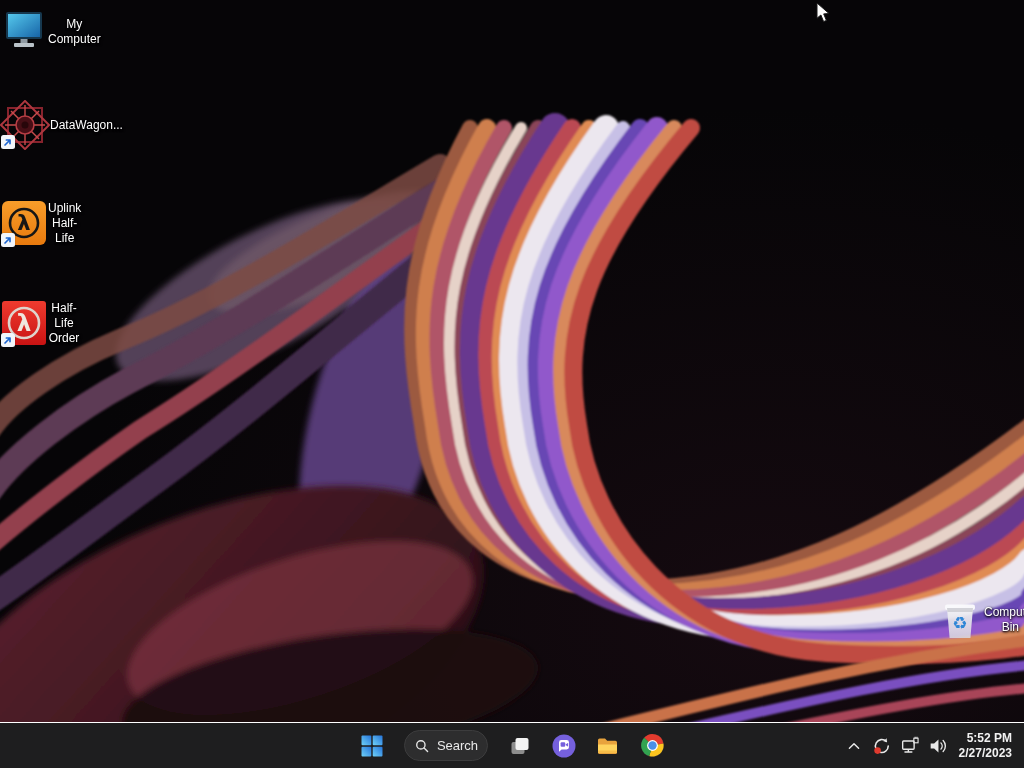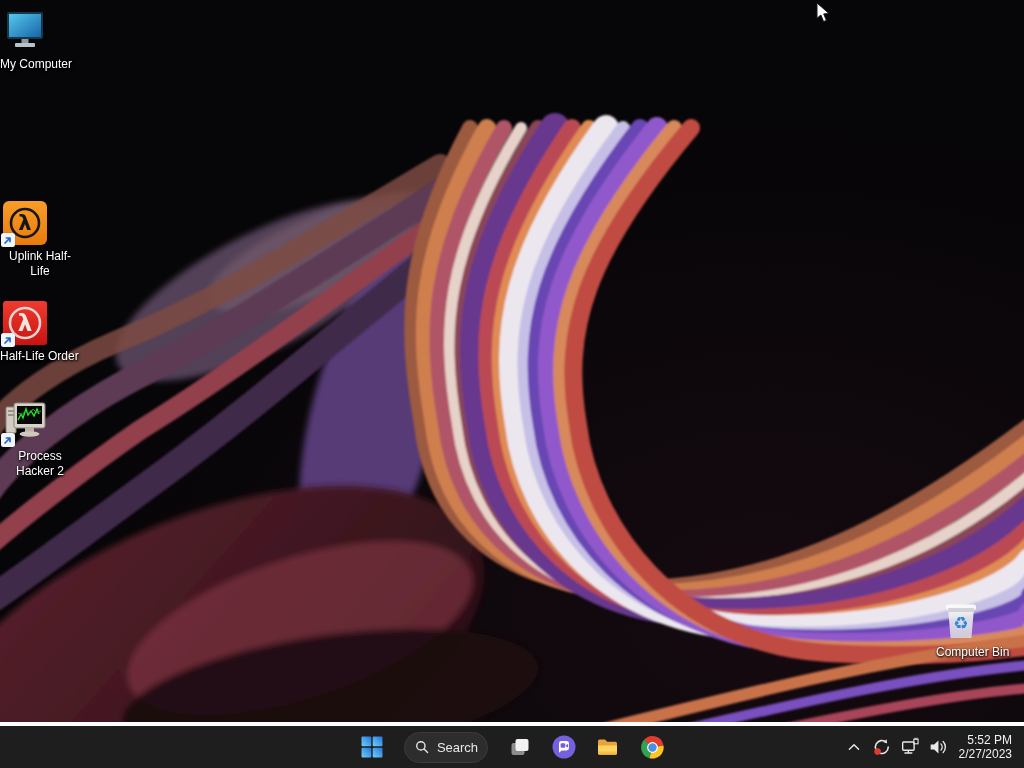--- a/index.html
+++ b/index.html
@@ -4,39 +4,39 @@
 <style>
   * { box-sizing: border-box; margin: 0; padding: 0; }
   html,body { width:1024px; height:768px; background:#000; }
   body { font-family:"Liberation Sans","DejaVu Sans",sans-serif; }
   .screen { position:relative; width:1024px; height:768px; overflow:hidden; background:#060507; }
 
   
   .desktop { position:absolute; inset:0 0 46px 0; overflow:hidden; }
   .wallpaper { position:absolute; inset:0; width:100%; height:100%; }
 
-  .desk-icon { position:absolute; width:80px; display:flex; flex-direction:column; align-items:flex-start; cursor:default; }
+  .desk-icon { position:absolute; width:80px; display:flex; align-items:center; cursor:default; }
   .desk-icon .art { position:relative; width:50px; height:50px; display:flex; align-items:center; justify-content:center; }
   .desk-icon .label { margin-top:1px; max-width:80px; text-align:center; font-size:12px; line-height:15px;
       color:#fff; text-shadow:0 1px 2px #000, 1px 1px 3px rgba(0,0,0,.9); word-break:normal; }
   .shortcut-badge { position:absolute; left:1px; bottom:1px; width:14px; height:14px; background:#f2f6fa;
       border-radius:2.5px; display:flex; align-items:center; justify-content:center; box-shadow:0 0 1px rgba(0,0,0,.6); }
 
   
   .taskbar { position:absolute; left:0; right:0; bottom:0; height:46px; background:#1e1e1f;
-      border-top:4px solid #ffffff; display:flex; align-items:center; }
+      border-top:1px solid #ffffff; display:flex; align-items:center; }
   .tb-center { position:absolute; left:50%; top:0; bottom:0; transform:translateX(-50%);
       display:flex; align-items:center; gap:4px; }
   .tb-btn { width:40px; height:40px; border-radius:5px; display:flex; align-items:center; justify-content:center; }
   .search-pill { height:31px; width:84px; margin:0 8px; border-radius:16px; background:#2d2d2e;
       border:1px solid #3c3c3d; display:flex; align-items:center; justify-content:center; gap:7px; color:#e9e9e9; }
   .search-pill .search-label { font-size:13px; }
   .tb-tray { position:absolute; right:0; top:0; bottom:0; display:flex; align-items:center; padding-right:12px; gap:2px; }
   .tray-btn { width:26px; height:34px; display:flex; align-items:center; justify-content:center; border-radius:4px; }
-  .clock { margin-left:6px; text-align:right; color:#f2f2f2; font-size:12px; line-height:14.5px; }
+  .clock { margin-left:6px; text-align:right; color:#f2f2f2; font-size:12px; line-height:14.5px;font-weight:bold; }
 
   .cursor { position:absolute; left:816px; top:2px; width:15px; height:21px; z-index:50; }
 </style>
 </head>
 <body>
 
 <div class="screen">
 
   <div class="desktop">
 
@@ -113,86 +113,90 @@
             </defs>
           <rect x="6" y="5" width="36" height="27" rx="2" fill="#16384e"></rect>
           <rect x="8" y="7" width="32" height="23" fill="url(#scr)"></rect>
           <rect x="20.5" y="32" width="7" height="4" fill="#8f9aa2"></rect>
           <rect x="14" y="36" width="20" height="4" rx="1" fill="#b9c2c8"></rect>
         </svg>
       </div>
       <div class="label">My Computer</div>
     </div>
 
-
-    <div class="desk-icon" style="left:0;top:198px">
-      <div class="art">
-        <svg width="48" height="48" viewBox="0 0 48 48">
-          <defs>
-              <linearGradient id="ohl" x1="0" y1="0" x2="0" y2="1">
-            <stop offset="0%" stop-color="#f89d2a"></stop>
-                <stop offset="100%" stop-color="#e87a0e"></stop>
-              </linearGradient>
-            </defs>
-          <rect x="2" y="2" width="44" height="44" rx="6" fill="url(#ohl)"></rect>
-          <circle cx="24" cy="24" r="14" fill="none" stroke="#161616" stroke-width="2.6"></circle>
-          <text x="24" y="31" text-anchor="middle" font-size="21" font-family="DejaVu Sans, sans-serif" fill="#161616" font-weight="bold">λ</text>
+    <div class="desk-icon" style="left:0;top:100px">
+      <div class="art">
+        <svg width="50" height="50" viewBox="0 0 50 50">
+          <g transform="translate(25,25)" opacity=".95">
+            <rect x="-17" y="-17" width="34" height="34" fill="none" stroke="#8e2530" stroke-width="2"></rect>
+            <rect x="-17" y="-17" width="34" height="34" fill="none" stroke="#b83a42" stroke-width="2" transform="rotate(45)"></rect>
+            <g stroke="#d25050" stroke-width="1.4">
+              <line x1="0" y1="-20" x2="0" y2="20"></line>
+                <line x1="-20" y1="0" x2="20" y2="0"></line>
+              <line x1="-14" y1="-14" x2="14" y2="14"></line>
+                <line x1="-14" y1="14" x2="14" y2="-14"></line>
+            </g>
+            <circle r="9" fill="#4a0f16"></circle>
+            <circle r="9" fill="none" stroke="#c04048" stroke-width="1.6"></circle>
+            <circle r="3.5" fill="#2a070b"></circle>
+          </g>
         </svg>
         <span class="shortcut-badge">
           <svg width="10" height="10" viewBox="0 0 10 10">
               <path d="M2,8 L7,3 M7,3 L3.4,3 M7,3 L7,6.6" stroke="#1e66d0" stroke-width="1.7" fill="none" stroke-linecap="round"></path>
             </svg>
         </span>
       </div>
-      <div class="label">Uplink Half-Life</div>
-    </div>
-
-    <div class="desk-icon" style="left:0;top:298px">
+      <div class="label">DataWagon...</div>
+    </div>
+
+    <div class="desk-icon" style="left:0;top:198px">
       <div class="art">
         <svg width="48" height="48" viewBox="0 0 48 48">
           <defs>
-              <linearGradient id="hlu" x1="0" y1="0" x2="0" y2="1">
-            <stop offset="0%" stop-color="#ef3b2f"></stop>
-                <stop offset="100%" stop-color="#c91313"></stop>
-              </linearGradient>
-            </defs>
-          <rect x="2" y="2" width="44" height="44" rx="3" fill="url(#hlu)"></rect>
-          <circle cx="24" cy="24" r="15" fill="none" stroke="#ded4cc" stroke-width="2.6"></circle>
-          <text x="24" y="32" text-anchor="middle" font-size="23" font-family="DejaVu Sans, sans-serif" fill="#efe6dd" font-weight="bold">λ</text>
+              <linearGradient id="ohl" x1="0" y1="0" x2="0" y2="1">
+            <stop offset="0%" stop-color="#f89d2a"></stop>
+                <stop offset="100%" stop-color="#e87a0e"></stop>
+              </linearGradient>
+            </defs>
+          <rect x="2" y="2" width="44" height="44" rx="6" fill="url(#ohl)"></rect>
+          <circle cx="24" cy="24" r="14" fill="none" stroke="#161616" stroke-width="2.6"></circle>
+          <text x="24" y="31" text-anchor="middle" font-size="21" font-family="DejaVu Sans, sans-serif" fill="#161616" font-weight="bold">λ</text>
         </svg>
         <span class="shortcut-badge">
           <svg width="10" height="10" viewBox="0 0 10 10">
               <path d="M2,8 L7,3 M7,3 L3.4,3 M7,3 L7,6.6" stroke="#1e66d0" stroke-width="1.7" fill="none" stroke-linecap="round"></path>
             </svg>
         </span>
       </div>
-      <div class="label">Half-Life Order</div>
-    </div>
-
-    <div class="desk-icon" style="left:0;top:398px">
+      <div class="label">Uplink Half-Life</div>
+    </div>
+
+    <div class="desk-icon" style="left:0;top:298px">
       <div class="art">
         <svg width="48" height="48" viewBox="0 0 48 48">
-          <rect x="5" y="8" width="10" height="26" rx="1" fill="#d3ccc2" stroke="#8a8378" stroke-width="1"></rect>
-          <rect x="7" y="11" width="6" height="2" fill="#9a9488"></rect>
-            <rect x="7" y="15" width="6" height="2" fill="#9a9488"></rect>
-          <rect x="13" y="4" width="31" height="25" rx="2" fill="#d8d2c8" stroke="#8a8378" stroke-width="1"></rect>
-          <rect x="16" y="7" width="25" height="18" fill="#070807"></rect>
-          <path d="M17,21 l3,-6 2,4 3,-9 2,6 3,-4 3,5 3,-7 2,5" fill="none" stroke="#2ee32e" stroke-width="1.4"></path>
-          <path d="M17,14 l4,2 3,-4 4,3 4,-5 4,4 4,-2" fill="none" stroke="#1da81d" stroke-width="1"></path>
-          <rect x="24" y="29" width="9" height="4" fill="#b8b1a6"></rect>
-          <ellipse cx="28.5" cy="35" rx="10" ry="2.8" fill="#cfc8bd"></ellipse>
+          <defs>
+              <linearGradient id="hlu" x1="0" y1="0" x2="0" y2="1">
+            <stop offset="0%" stop-color="#ef3b2f"></stop>
+                <stop offset="100%" stop-color="#c91313"></stop>
+              </linearGradient>
+            </defs>
+          <rect x="2" y="2" width="44" height="44" rx="3" fill="url(#hlu)"></rect>
+          <circle cx="24" cy="24" r="15" fill="none" stroke="#ded4cc" stroke-width="2.6"></circle>
+          <text x="24" y="32" text-anchor="middle" font-size="23" font-family="DejaVu Sans, sans-serif" fill="#efe6dd" font-weight="bold">λ</text>
         </svg>
         <span class="shortcut-badge">
           <svg width="10" height="10" viewBox="0 0 10 10">
               <path d="M2,8 L7,3 M7,3 L3.4,3 M7,3 L7,6.6" stroke="#1e66d0" stroke-width="1.7" fill="none" stroke-linecap="round"></path>
             </svg>
         </span>
       </div>
-      <div class="label">Process Hacker 2</div>
-    </div>
+      <div class="label">Half-Life Order</div>
+    </div>
+
 
     <div class="desk-icon" style="left:936px;top:594px">
       <div class="art">
         <svg width="48" height="48" viewBox="0 0 48 48">
           <defs>
               <linearGradient id="bin" x1="0" y1="0" x2="0" y2="1">
             <stop offset="0%" stop-color="#f4f4f7" stop-opacity=".95"></stop>
                 <stop offset="100%" stop-color="#d9d9de" stop-opacity=".85"></stop>
               </linearGradient>
             </defs>

